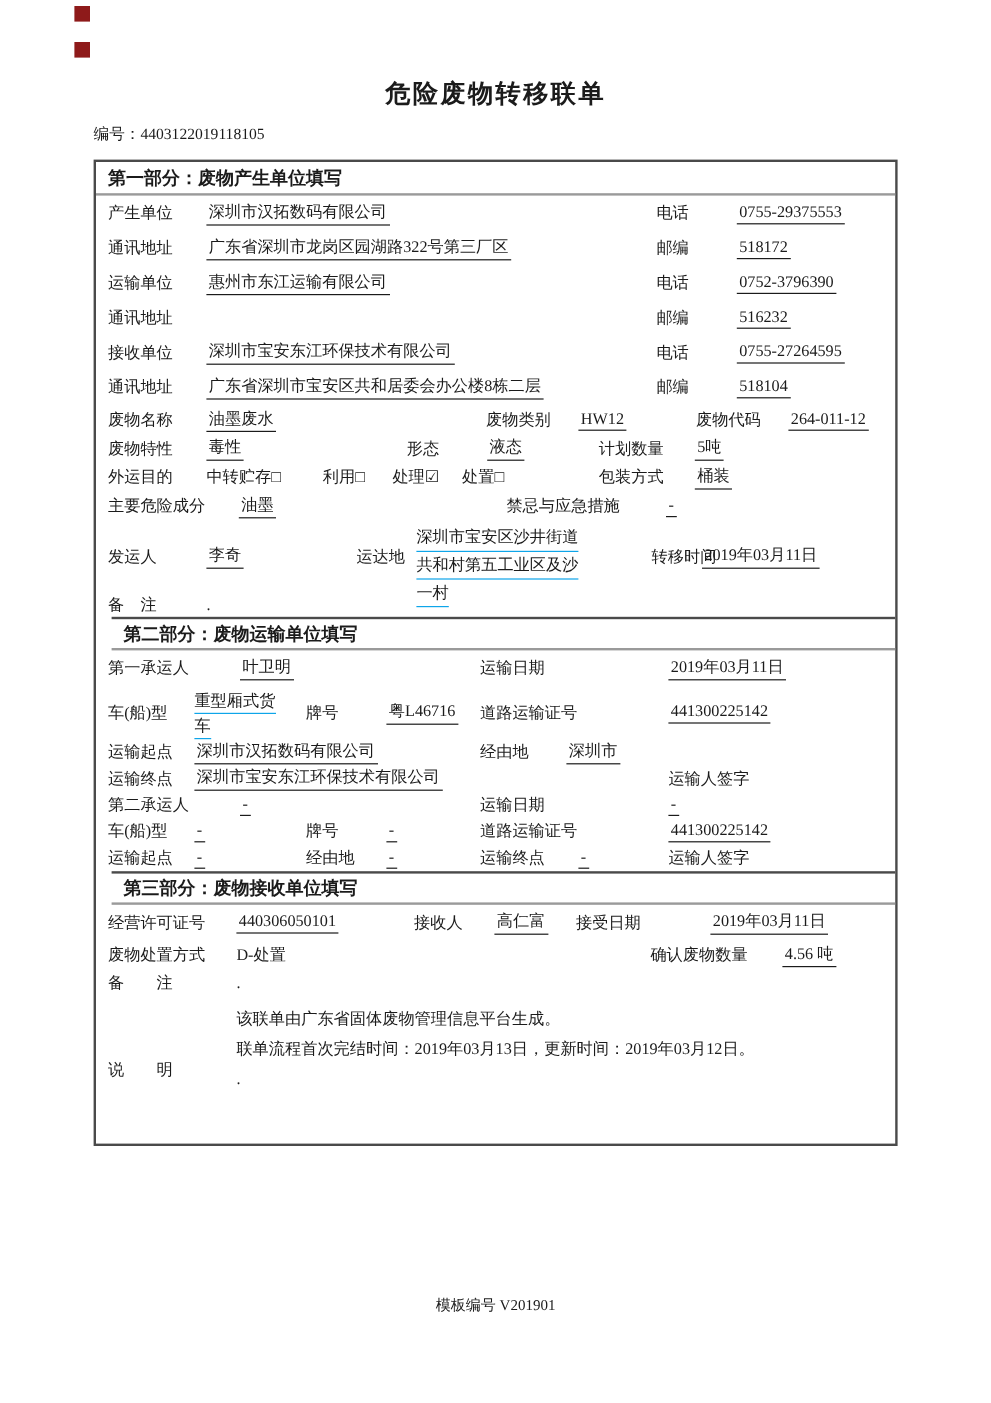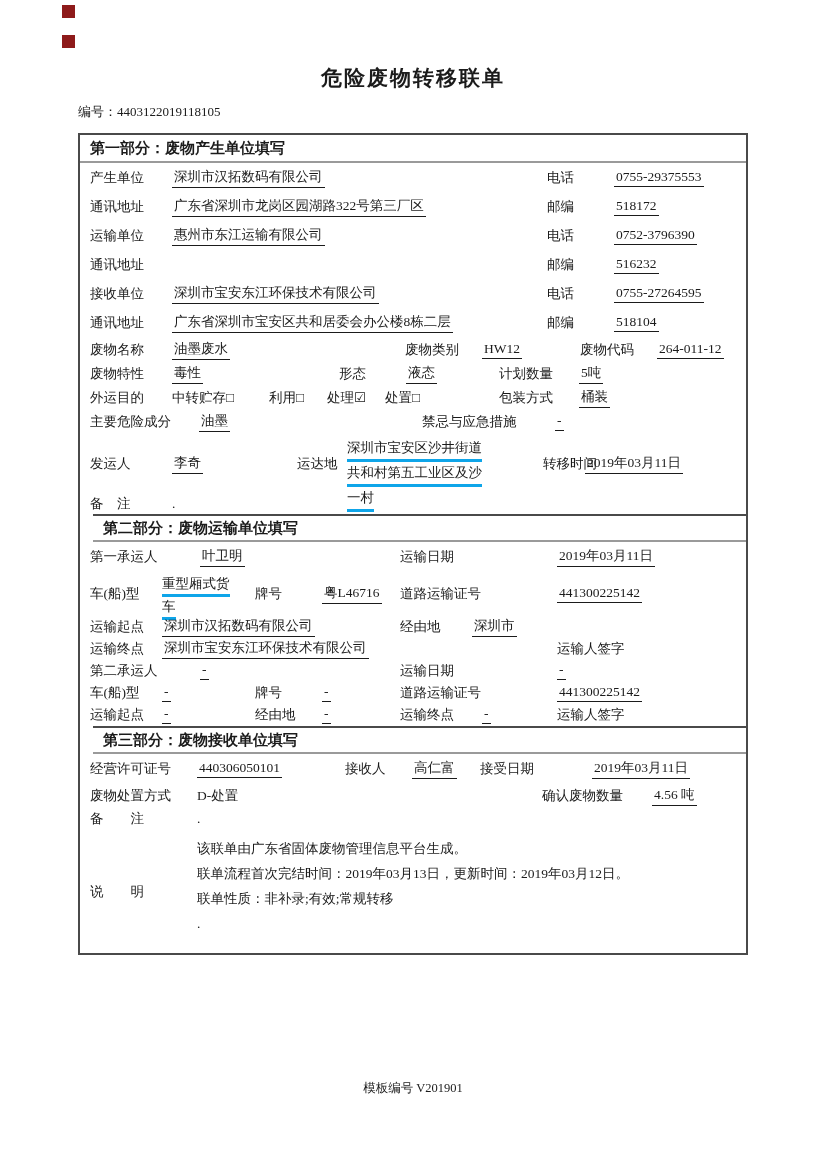--- a/index.html
+++ b/index.html
@@ -14,21 +14,21 @@
   .docno{position:absolute;left:78px;top:103px;width:670px;text-align:left;font-size:13px;}
   .sheet{position:absolute;left:78px;top:133px;width:670px;border:2px solid #4a4a4a;box-sizing:border-box;background:#fff;}
   .sec-header{height:28px;display:flex;align-items:center;padding-left:10px;
     font-weight:bold;font-size:15px;border-bottom:2px solid #9a9a9a;box-sizing:border-box;}
   .sec-header.mid{border-top:2px solid #4a4a4a;margin-left:13px;}
   .row{position:relative;width:100%;}
   .c{position:absolute;white-space:nowrap;top:50%;transform:translateY(-50%);}
   .v{border-bottom:1px solid #1b1b1b;padding:0 2px 1px 2px;}
   .block{top:3px;transform:none;}
   .block .ln{line-height:22px;display:table;}
-  .block .lnu{border-bottom:3px solid #0ea5e9;}
+  .block .lnu{border-bottom:1px solid #0ea5e9;}
   .note-block .ln{line-height:25px;border-bottom:none;}
   .pre{white-space:pre;}
   .footer{position:absolute;left:0;top:1080px;width:826px;text-align:center;font-size:12.5px;}
 </style>
 </head>
 <body>
 
 <div class="marker" style="left:62px;top:5px;"></div>
 <div class="marker" style="left:62px;top:35px;"></div>
 
@@ -215,20 +215,19 @@
   <div class="row" style="height:22px;">
     <span class="c pre" style="left:10px;">备　　注</span>
     <span class="c" style="left:117px;">.</span>
   </div>
 
   <div class="row" style="height:123px;">
     <span class="c pre" style="left:10px;">说　　明</span>
     <span class="c block note-block" style="left:117px;top:6px;">
       <span class="ln">该联单由广东省固体废物管理信息平台生成。</span>
       <span class="ln">联单流程首次完结时间：2019年03月13日，更新时间：2019年03月12日。</span>
-      <span class="ln">联单性质：非补录;有效;常规转移</span>
       <span class="ln">.</span>
     </span>
   </div>
 
 </div>
 
 <div class="footer">模板编号 V201901</div>
 
 </body></html>

